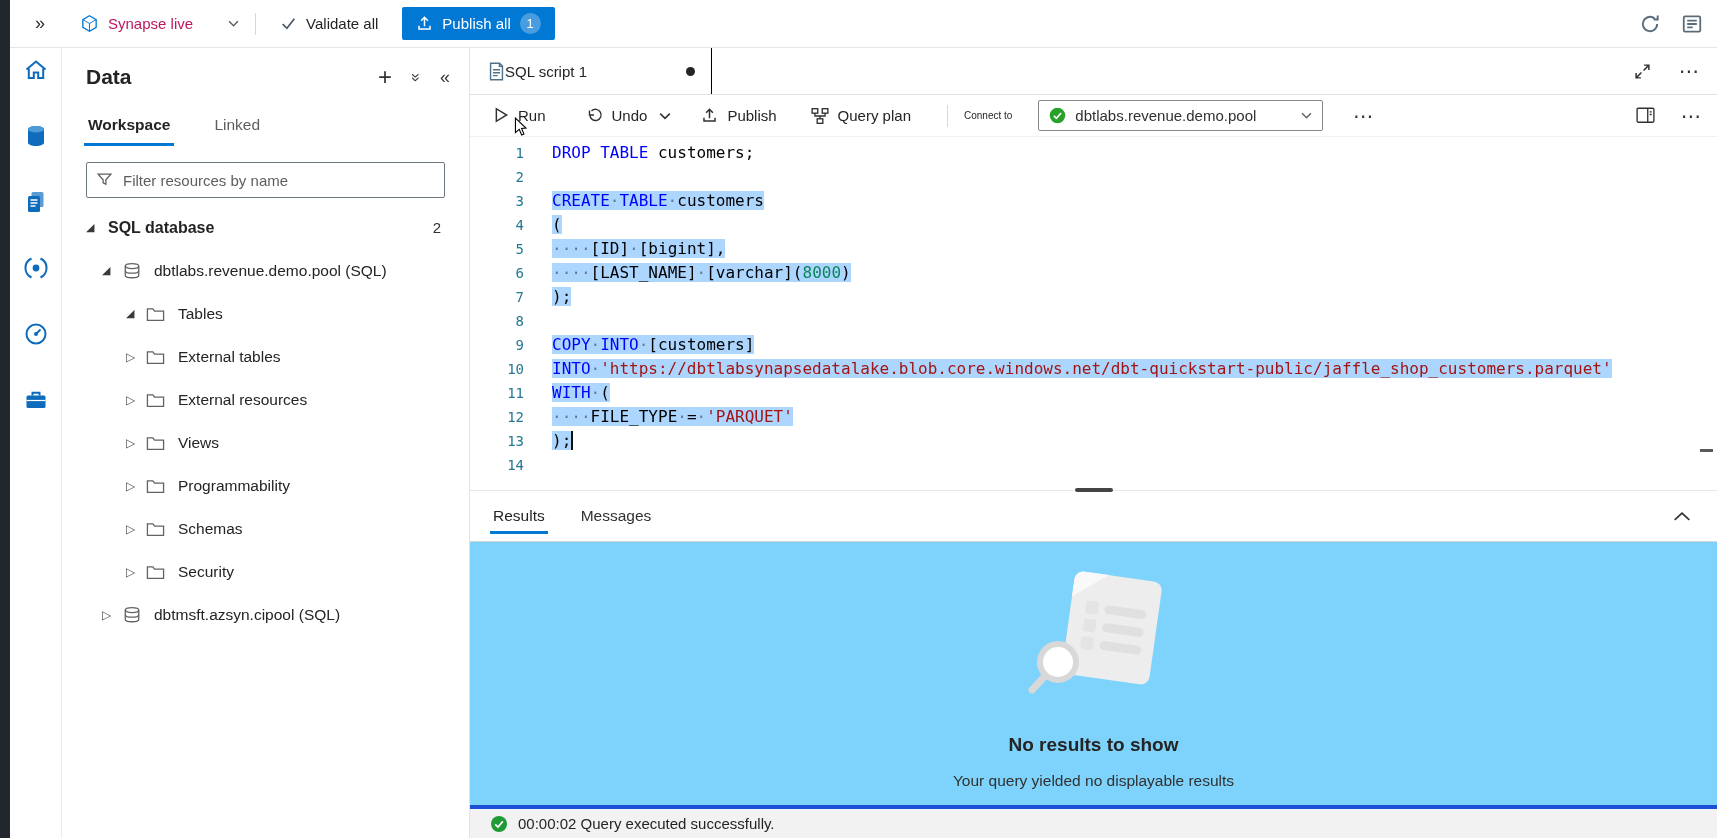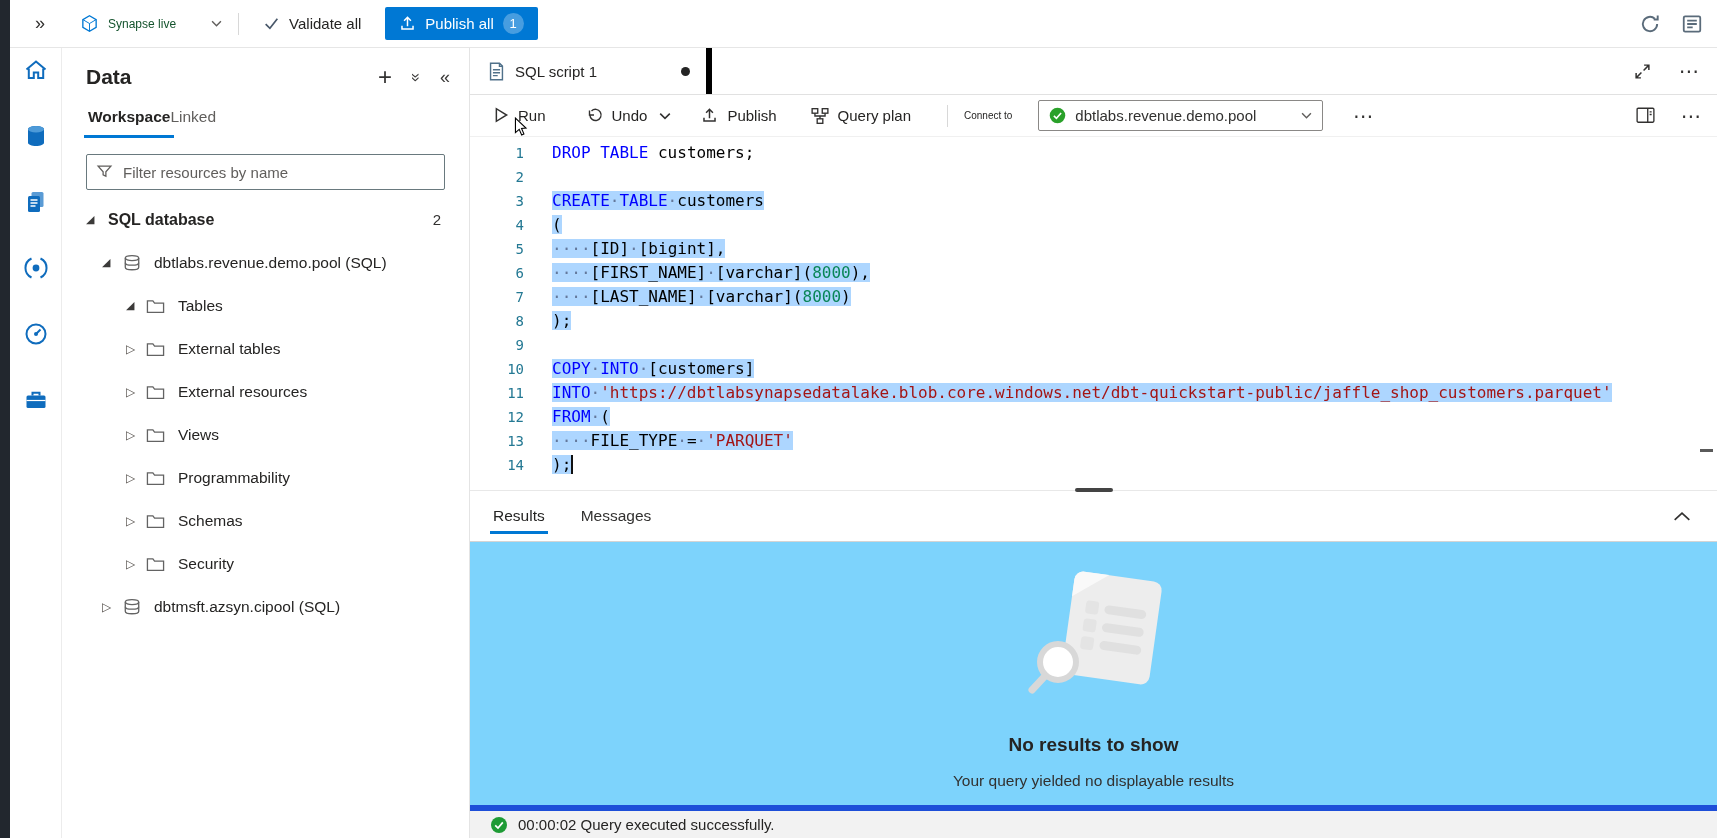--- a/index.html
+++ b/index.html
@@ -7,21 +7,21 @@
     font-family:"Liberation Sans","DejaVu Sans",sans-serif;color:#252423}
   button{font-family:inherit;background:none;border:none;cursor:pointer;color:inherit}
   .app{position:relative;width:1717px;height:838px}
 
   
   .left-edge{position:absolute;left:0;top:0;width:10px;height:838px;background:#22272e}
   .topbar{position:absolute;left:10px;top:0;right:0;height:48px;background:#fff;
     border-bottom:1px solid #e6e6e6;display:flex;align-items:center}
   .chevrons{margin-left:25px;font-size:18px;color:#323130;cursor:pointer;letter-spacing:-1px}
   .mode{display:flex;align-items:center;gap:9px;margin-left:36px;cursor:pointer}
-  .mode-label{font-size:12px;color:#14532d}
+  .mode-label{font-size:15px;color:#be185d}
   .mode .chev{margin-left:26px}
   .vdiv{width:1px;height:22px;background:#d8d8d8;margin:0 16px}
   .flat-btn{display:flex;align-items:center;gap:9px;font-size:15px;color:#252423;padding:6px 8px}
   .primary-btn{display:flex;align-items:center;gap:9px;background:#0078d4;color:#fff;
     border-radius:2px;height:33px;padding:0 14px;font-size:15px;margin-left:16px}
   .badge{background:rgba(255,255,255,.28);border-radius:50%;width:21px;height:21px;
     display:flex;align-items:center;justify-content:center;font-size:13px}
   .topbar-right{position:absolute;right:14px;display:flex;gap:20px;align-items:center}
 
   
@@ -33,21 +33,21 @@
   
   .data-panel{position:absolute;left:62px;top:48px;width:408px;bottom:0;background:#fff;
     border-right:1px solid #e4e4e4}
   .dp-header{display:flex;align-items:center;height:58px;padding:0 20px 0 24px}
   .dp-title{font-size:21px;font-weight:700;color:#252423}
   .dp-actions{margin-left:auto;display:flex;gap:20px;align-items:center;color:#3b3a39}
   .dp-action{cursor:pointer;font-size:19px;line-height:1}
   .plus{font-size:24px;font-weight:400;color:#323130}
   .collapse-all{display:inline-block;transform:rotate(90deg);font-size:16px;letter-spacing:-1px}
   .chev-left{font-size:18px;letter-spacing:-1px}
-  .dp-tabs{display:flex;padding-left:26px;margin-top:2px}
+  .dp-tabs{display:flex;padding-left:26px;gap:44px;margin-top:10px}
   .dp-tab{font-size:15.5px;color:#605e5c;padding-bottom:12px;position:relative;cursor:pointer}
   .dp-tab.active{color:#252423;font-weight:700}
   .dp-tab.active::after{content:"";position:absolute;left:-4px;right:-4px;bottom:0;height:3px;background:#0078d4}
   .dp-search{margin:16px 24px 8px;position:relative}
   .dp-search input{width:100%;height:36px;border:1px solid #69797e;border-radius:2px;
     padding:0 10px 0 36px;font-size:15px;color:#323130;font-family:inherit;outline:none}
   .dp-search input::placeholder{color:#605e5c}
   .dp-search svg{position:absolute;left:10px;top:9px}
   .tree{margin-top:8px}
   .tree-row{display:flex;align-items:center;height:43px;position:relative;cursor:pointer;font-size:15.5px}
@@ -57,22 +57,22 @@
   .twisty{width:20px;flex:none;font-size:11px;color:#3b3a39}
   .twisty.hollow{font-size:12px;color:#55504c}
   .tree-icon{width:22px;flex:none;display:flex;margin-right:8px}
   .tree-label{color:#252423;white-space:nowrap;margin-left:2px}
   .bold .tree-label{font-weight:700;font-size:16px}
   .tree-badge{position:absolute;right:28px;color:#323130;font-size:15px}
 
   
   .main{position:absolute;left:470px;top:48px;right:0;bottom:0;display:flex;flex-direction:column;background:#fff}
   .tabbar{height:47px;flex:none;border-bottom:1px solid #e1e1e1;display:flex;align-items:stretch;position:relative}
-  .doc-tab{width:242px;border-right:6px solid #000000;display:flex;align-items:center;
-    padding:0 16px 0 18px;gap:10px;cursor:pointer}
+  .doc-tab{width:242px;border-right:1px solid #000000;display:flex;align-items:center;
+    padding:0 16px 0 18px;cursor:pointer}
   .tab-title{font-size:15px;color:#252423}
   .dirty-dot{width:9px;height:9px;border-radius:50%;background:#242424;margin-left:auto}
   .tabbar-right{position:absolute;right:18px;top:0;bottom:0;display:flex;align-items:center;gap:28px}
   .more-dots{font-size:20px;color:#323130;cursor:pointer;line-height:1}
 
   
   .toolbar{height:42px;flex:none;display:flex;align-items:center;background:#fff;
     position:relative;padding-left:24px;border-bottom:1px solid #f0f0f0;z-index:2}
   .tb-btn{display:flex;gap:9px;font-size:15px;color:#252423;cursor:pointer}
   .run{margin-right:40px}
@@ -112,21 +112,21 @@
   .r-tab{display:flex;align-items:center;padding:0 11px;font-size:15.5px;color:#323130;
     position:relative;margin-right:14px;cursor:pointer}
   .r-tab.active{font-weight:400;color:#252423}
   .r-tab.active::after{content:"";position:absolute;left:8px;right:8px;bottom:7px;height:3px;background:#0078d4}
   .collapse-results{position:absolute;right:26px;top:20px;cursor:pointer}
   .results-body{flex:1;background:#7dd3fc;display:flex;flex-direction:column;align-items:center;padding-top:20px;overflow:hidden}
   .empty-title{font-size:19px;font-weight:700;color:#252423;margin-top:24px}
   .empty-sub{font-size:15.5px;color:#323130;margin-top:16px}
 
   
-  .statusbar{height:33px;flex:none;background:#f2f2f2;border-top:6px solid #1d4ed8;
+  .statusbar{height:33px;flex:none;background:#f2f2f2;border-top:4px solid #1d4ed8;
     display:flex;align-items:center;gap:10px;padding-left:20px;font-size:15px;color:#252423}
 </style>
 </head>
 <body>
 
 <div class="app">
   <div class="left-edge"></div>
 
   <header class="topbar">
     <span class="chevrons">»</span>
@@ -419,27 +419,26 @@
           <div class="ln">12</div>
           <div class="ln">13</div>
           <div class="ln">14</div>
         </div>
       <div class="code">
           <div class="code-line"><span class="tok-k">DROP</span><span class="tok-d"> </span><span class="tok-k">TABLE</span><span class="tok-d"> customers;</span></div>
           <div class="code-line"></div>
           <div class="code-line"><span class="sel"><span class="tok-k">CREATE</span><span class="tok-d"><span class="ws">·</span></span><span class="tok-k">TABLE</span><span class="tok-d"><span class="ws">·</span>customers</span></span></div>
           <div class="code-line"><span class="sel"><span class="tok-d">(</span></span></div>
           <div class="code-line"><span class="sel"><span class="tok-d"><span class="ws">·</span><span class="ws">·</span><span class="ws">·</span><span class="ws">·</span>[ID]<span class="ws">·</span>[bigint],</span></span></div>
-          <div class="code-line"><span class="sel"><span class="tok-d"><span class="ws">·</span><span class="ws">·</span><span class="ws">·</span><span class="ws">·</span>[FIRST_NAME]<span class="ws">·</span>[varchar](</span><span class="tok-n">8000</span><span class="tok-d">),</span></span></div>
           <div class="code-line"><span class="sel"><span class="tok-d"><span class="ws">·</span><span class="ws">·</span><span class="ws">·</span><span class="ws">·</span>[LAST_NAME]<span class="ws">·</span>[varchar](</span><span class="tok-n">8000</span><span class="tok-d">)</span></span></div>
           <div class="code-line"><span class="sel"><span class="tok-d">);</span></span></div>
           <div class="code-line"></div>
           <div class="code-line"><span class="sel"><span class="tok-k">COPY</span><span class="tok-d"><span class="ws">·</span></span><span class="tok-k">INTO</span><span class="tok-d"><span class="ws">·</span>[customers]</span></span></div>
           <div class="code-line"><span class="sel"><span class="tok-k">INTO</span><span class="tok-d"><span class="ws">·</span></span><span class="tok-s">'https://dbtlabsynapsedatalake.blob.core.windows.net/dbt-quickstart-public/jaffle_shop_customers.parquet'</span></span></div>
-          <div class="code-line"><span class="sel"><span class="tok-k">FROM</span><span class="tok-d"><span class="ws">·</span>(</span></span></div>
+          <div class="code-line"><span class="sel"><span class="tok-k">WITH</span><span class="tok-d"><span class="ws">·</span>(</span></span></div>
           <div class="code-line"><span class="sel"><span class="tok-d"><span class="ws">·</span><span class="ws">·</span><span class="ws">·</span><span class="ws">·</span>FILE_TYPE<span class="ws">·</span>=<span class="ws">·</span></span><span class="tok-s">'PARQUET'</span></span></div>
           <div class="code-line"><span class="sel"><span class="tok-d">);</span><span class="caret"></span></span></div>
         </div>
       <div class="ruler-mark"></div>
     </div>
 
     <div class="results-header">
       <div class="splitter-handle"></div>
       <span class="r-tab active">Results</span>
       <span class="r-tab">Messages</span>

